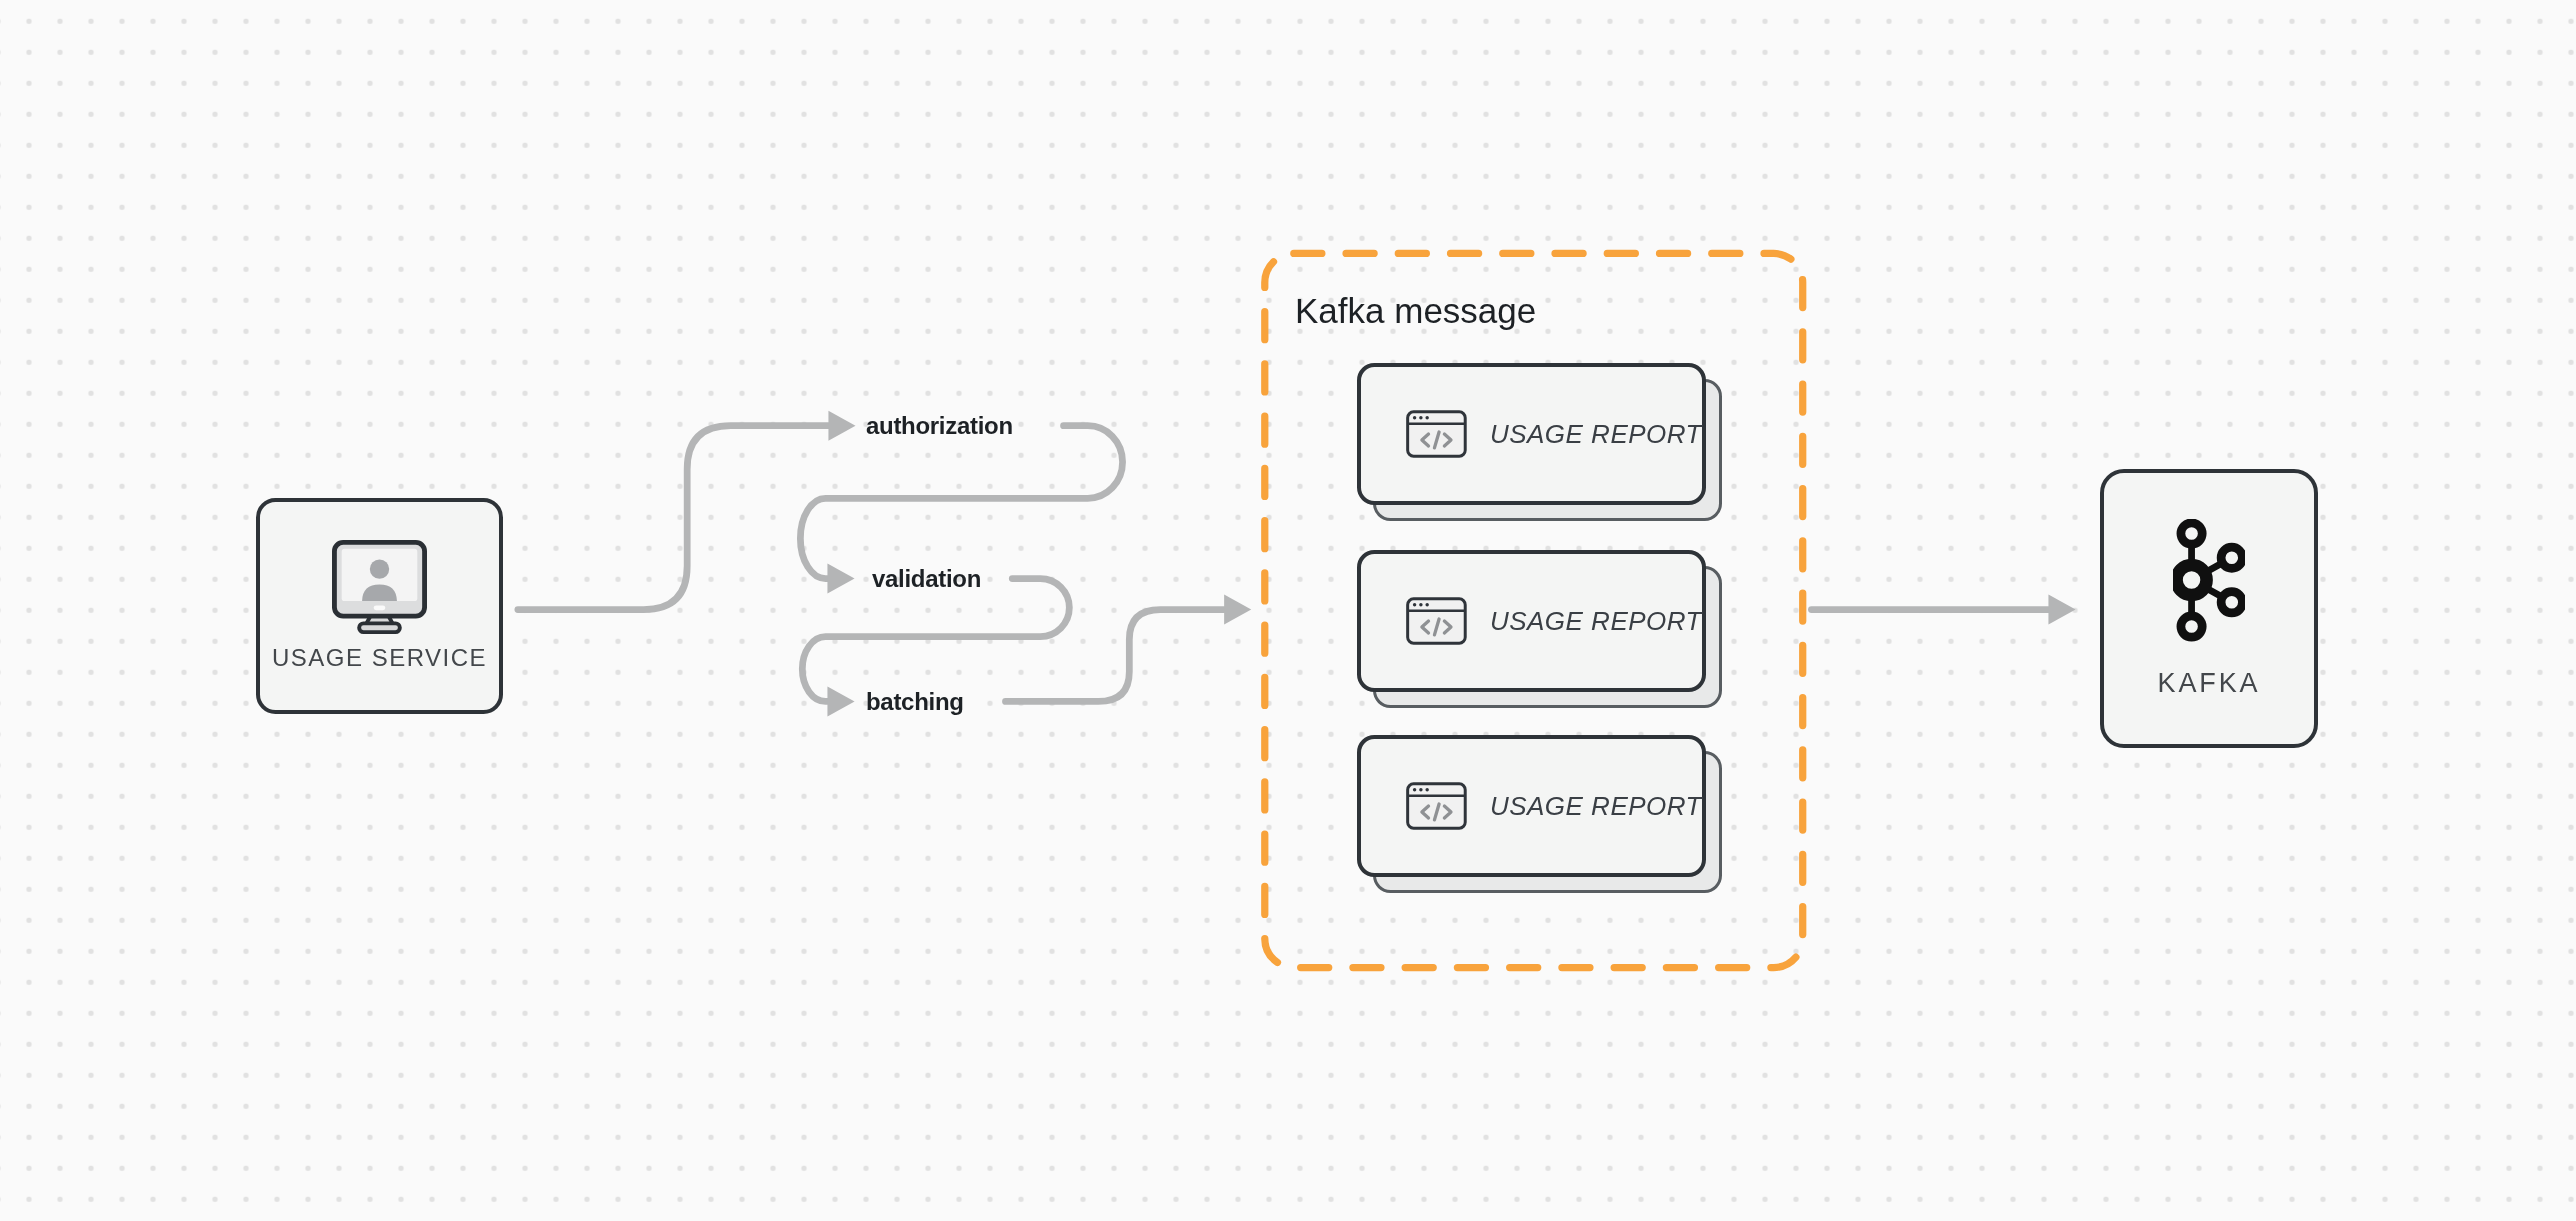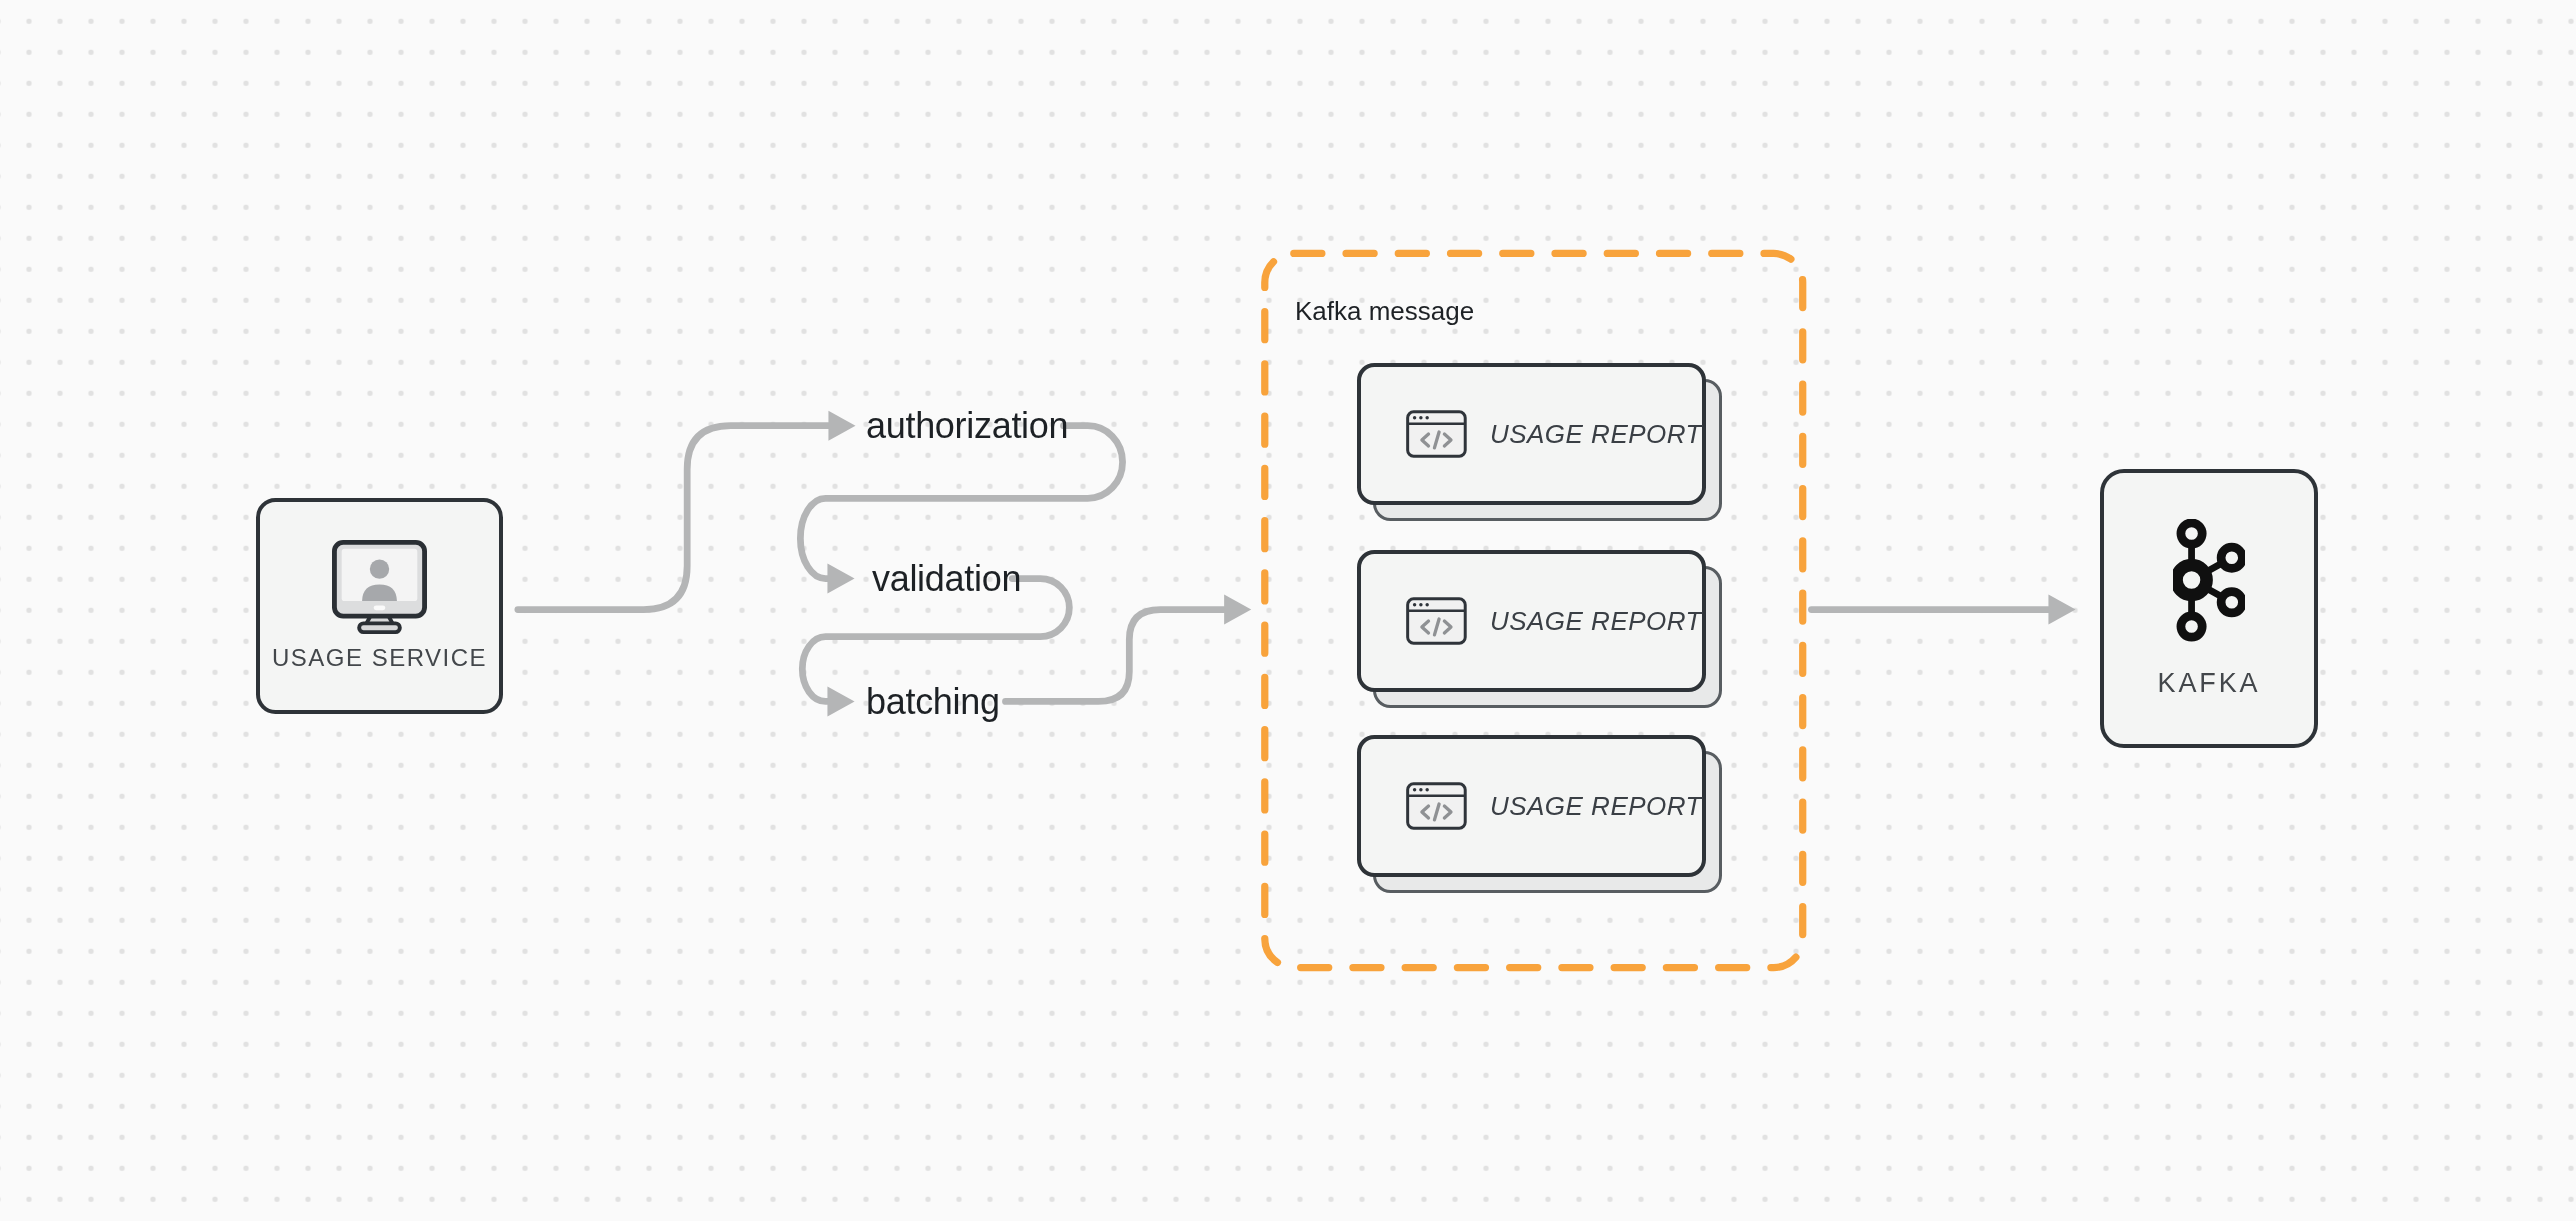--- a/index.html
+++ b/index.html
@@ -75,32 +75,32 @@
   .node-kafka .node-label {
     font-size: 27px;
     letter-spacing: 2.9px;
     margin-top: 25px;
   }
   .step-label {
     position: absolute;
     z-index: 2;
     transform: translateY(-50%);
     color: var(--text-dark);
-    font-size: 36px;
-    font-weight: 400;
+    font-size: 24px;
+    font-weight: 700;
     letter-spacing: -0.3px;
     white-space: nowrap;
   }
   .group-title {
     position: absolute;
     z-index: 2;
     left: 1295px; top: 311px;
     transform: translateY(-50%);
     color: var(--text-dark);
-    font-size: 26px;
+    font-size: 35px;
     font-weight: 500;
     white-space: nowrap;
   }
   .card {
     position: absolute;
     z-index: 2;
     width: 349px; height: 142px;
   }
   .card-shadow {
     position: absolute;

